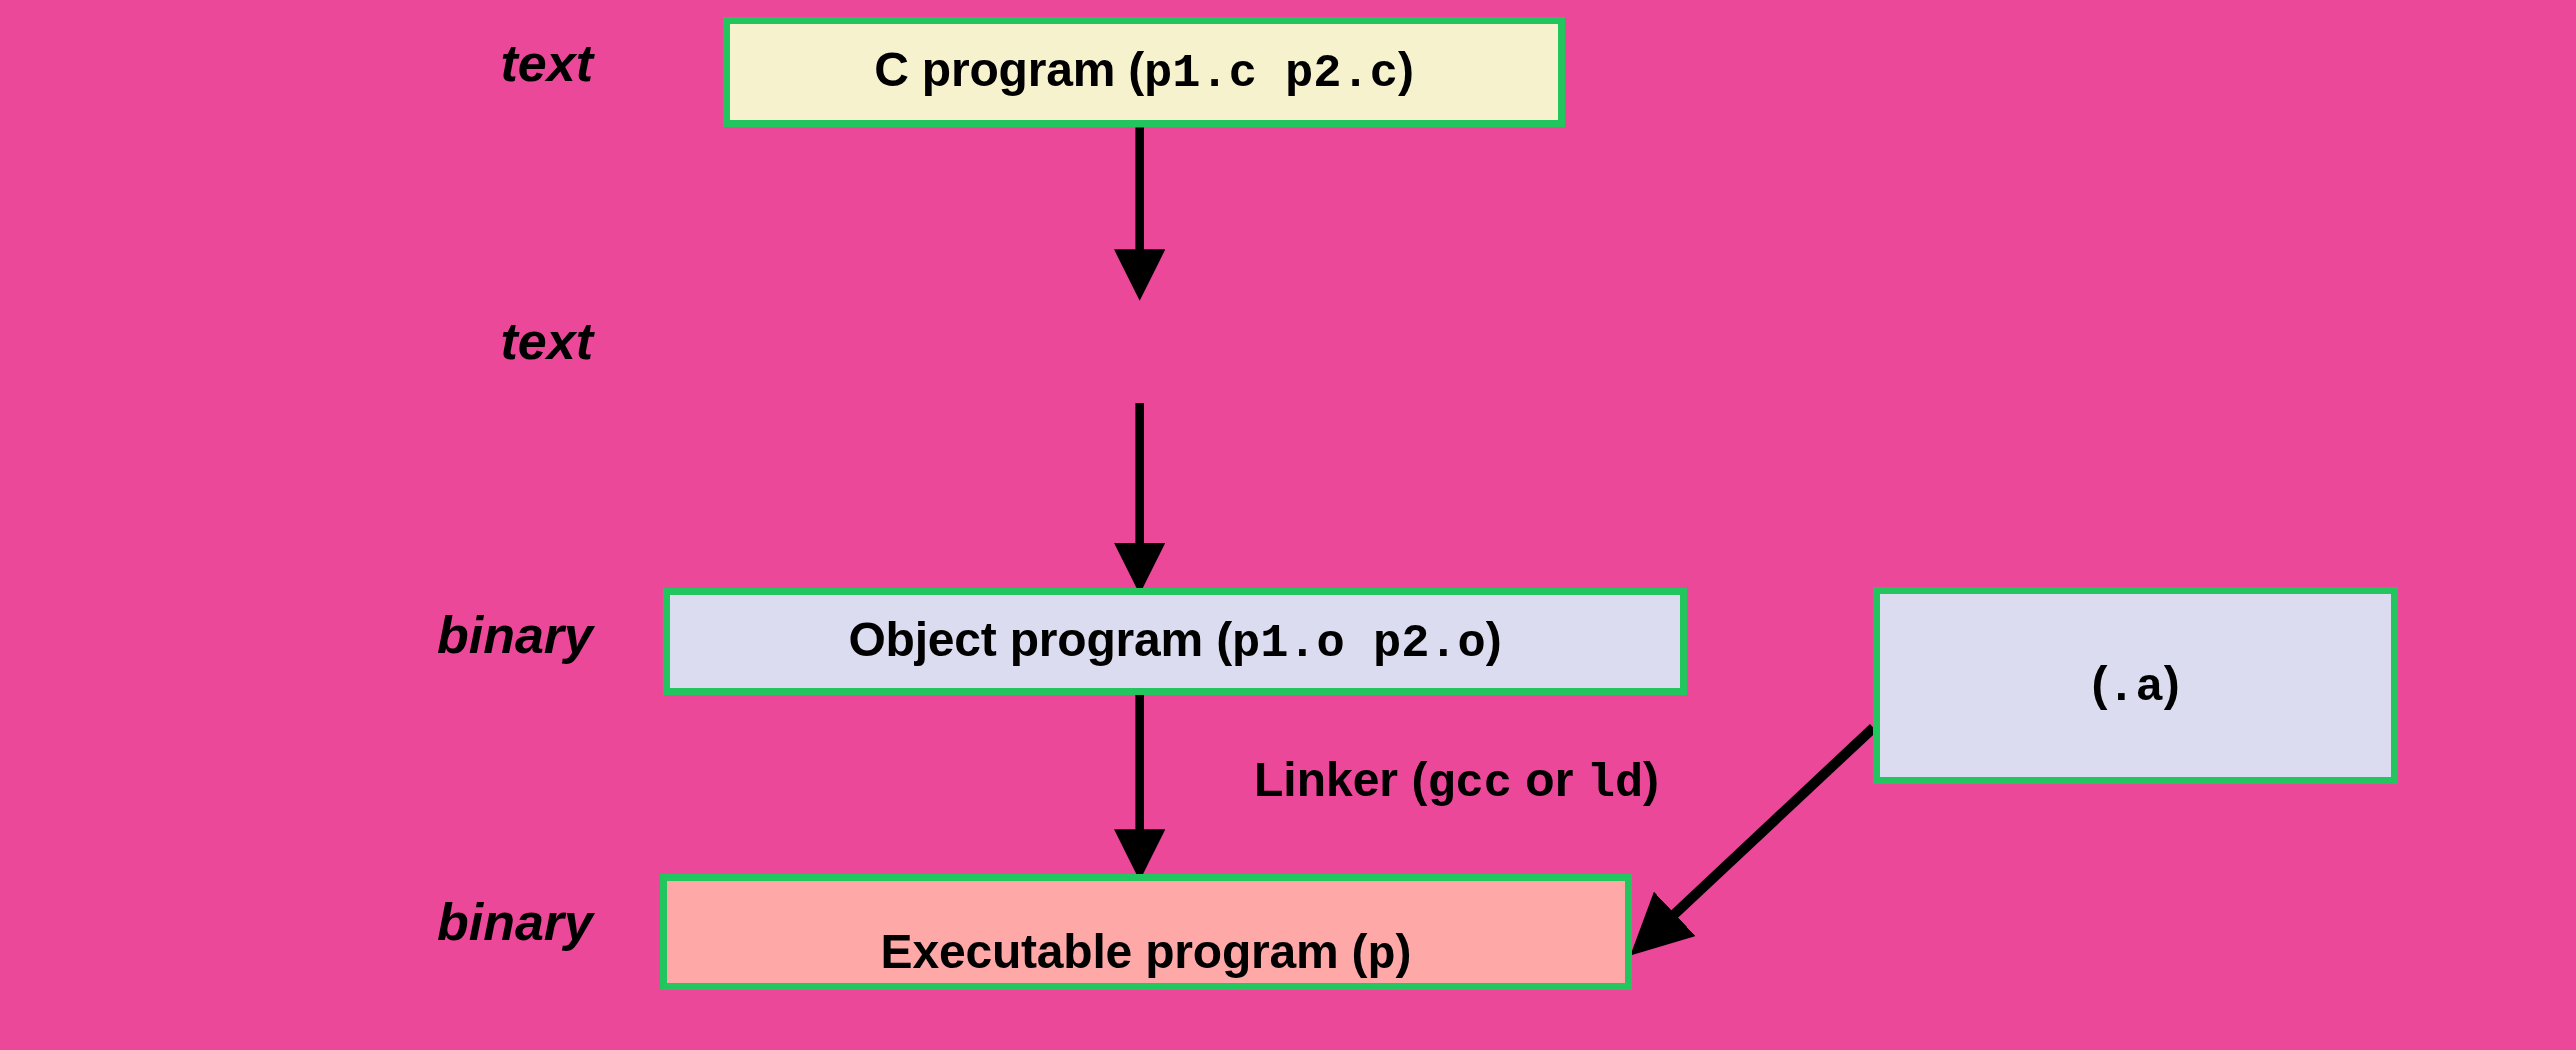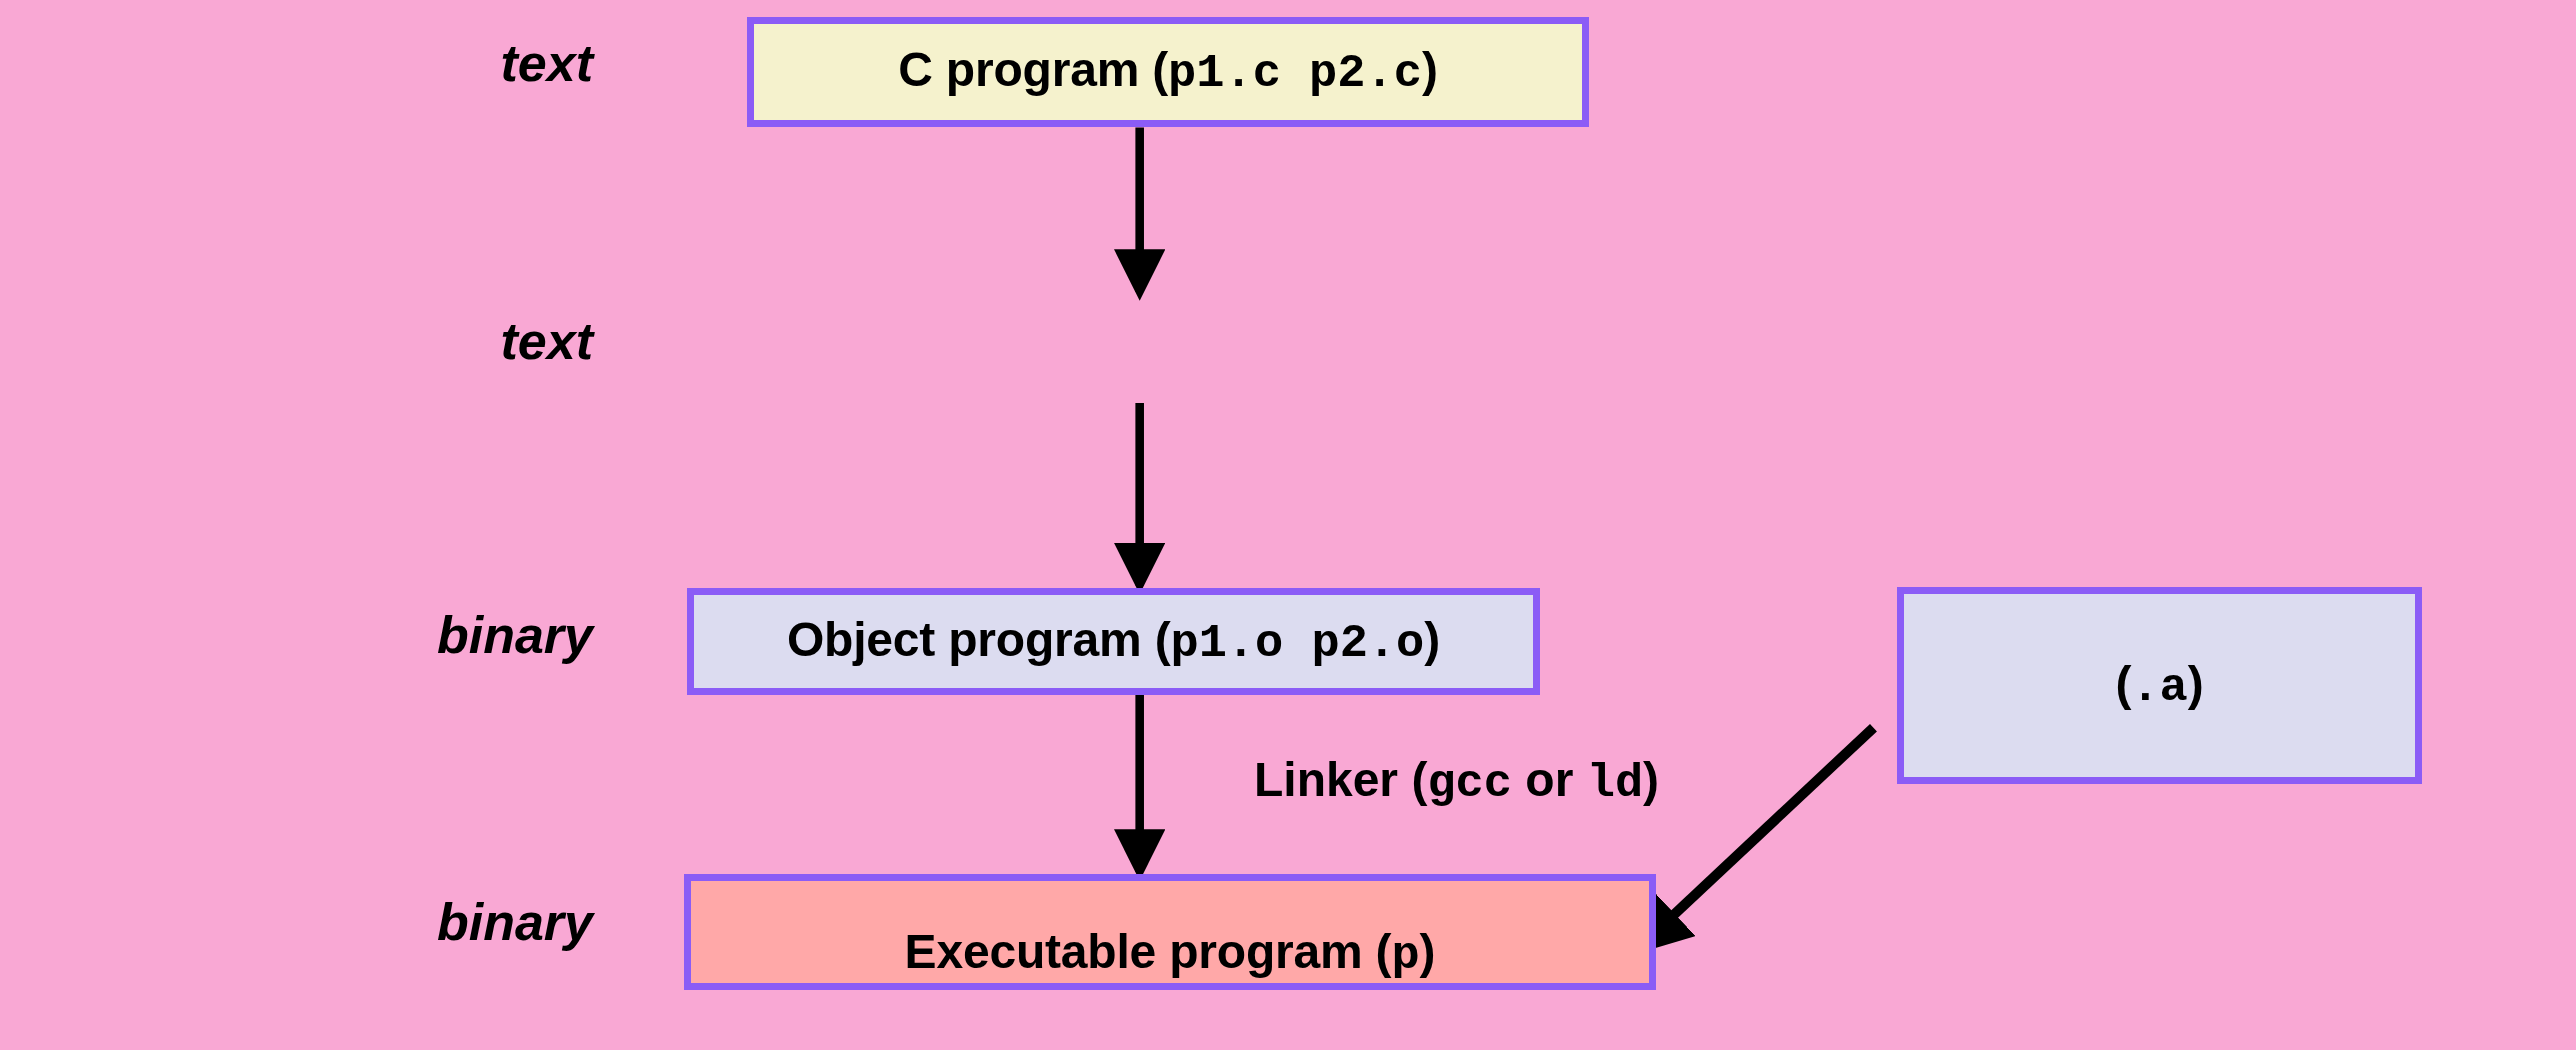--- a/index.html
+++ b/index.html
@@ -37,34 +37,33 @@
     color: #000000;
     line-height: 1;
     white-space: nowrap;
     text-align: right;
   }
 
   
   .node-box {
     position: absolute;
     box-sizing: border-box;
-    border: 7px solid #8b5cf6;
+    border: 7px solid #22c55e;
     display: flex;
     flex-direction: column;
     align-items: center;
     justify-content: center;
     text-align: center;
     color: #000000;
     font-family: "Liberation Sans", sans-serif;
     font-weight: bold;
     font-size: 48px;
     line-height: 1.12;
     letter-spacing: -0.2px;
     white-space: nowrap;
-    margin-left: 24px;
   }
   .fill-yellow { background: #F5F2CD; }
   .fill-lavender { background: #DCDCF0; }
   .fill-pink { background: #FFA8A8; justify-content: flex-end; }
 
   .mono {
     font-family: "Liberation Mono", "DejaVu Sans Mono", monospace;
     font-weight: bold;
     font-size: 47px;
     letter-spacing: 0px;
@@ -78,21 +77,21 @@
     font-weight: bold;
     font-size: 48px;
     color: #000000;
     white-space: nowrap;
     line-height: 1;
   }
 </style>
 </head>
 <body>
 
-<div id="stage" style="background: #f9a8d4;">
+<div id="stage" style="background: #ec4899;">
 
   <svg id="arrow-layer" viewBox="0 0 3300 1346" width="2576" height="1051" xmlns="http://www.w3.org/2000/svg">
     <defs>
       <marker id="ahead" viewBox="0 0 12 12" refX="10" refY="6" markerWidth="6" markerHeight="6" orient="auto-start-reverse">
         <path d="M 0 0 L 12 6 L 0 12 z" fill="#000000"></path>
       </marker>
     </defs>
 
     <line x1="1460" y1="163" x2="1460" y2="374" stroke="#000000" stroke-width="11" marker-end="url(#ahead)"></line>
 
@@ -111,21 +110,21 @@
 
   <div class="stage-label" style="left:312px; top:896px; width:281px;">binary</div>
 
   <div class="node-box fill-yellow" style="left: 723px; top: 17px; width: 842px; height: 110px; background: rgb(245, 242, 205);">
     <div class="box-line">
       <span>C program (</span><span class="mono">p1.c p2.c</span><span>)</span>
     </div>
   </div>
 
 
-  <div class="node-box fill-lavender" style="left: 663px; top: 588px; width: 853px; height: 107px; background: rgb(220, 220, 240);">
+  <div class="node-box fill-lavender" style="left: 663px; top: 588px; width: 1024px; height: 107px; background: rgb(220, 220, 240);">
     <div class="box-line">
       <span>Object program (</span><span class="mono">p1.o p2.o</span><span>)</span>
     </div>
   </div>
 
   <div class="node-box fill-lavender" style="left: 1873px; top: 587px; width: 525px; height: 197px; background: rgb(220, 220, 240);">
     <div class="box-line">
       <span>(</span><span class="mono">.a</span><span>)</span>
     </div>
   </div>

